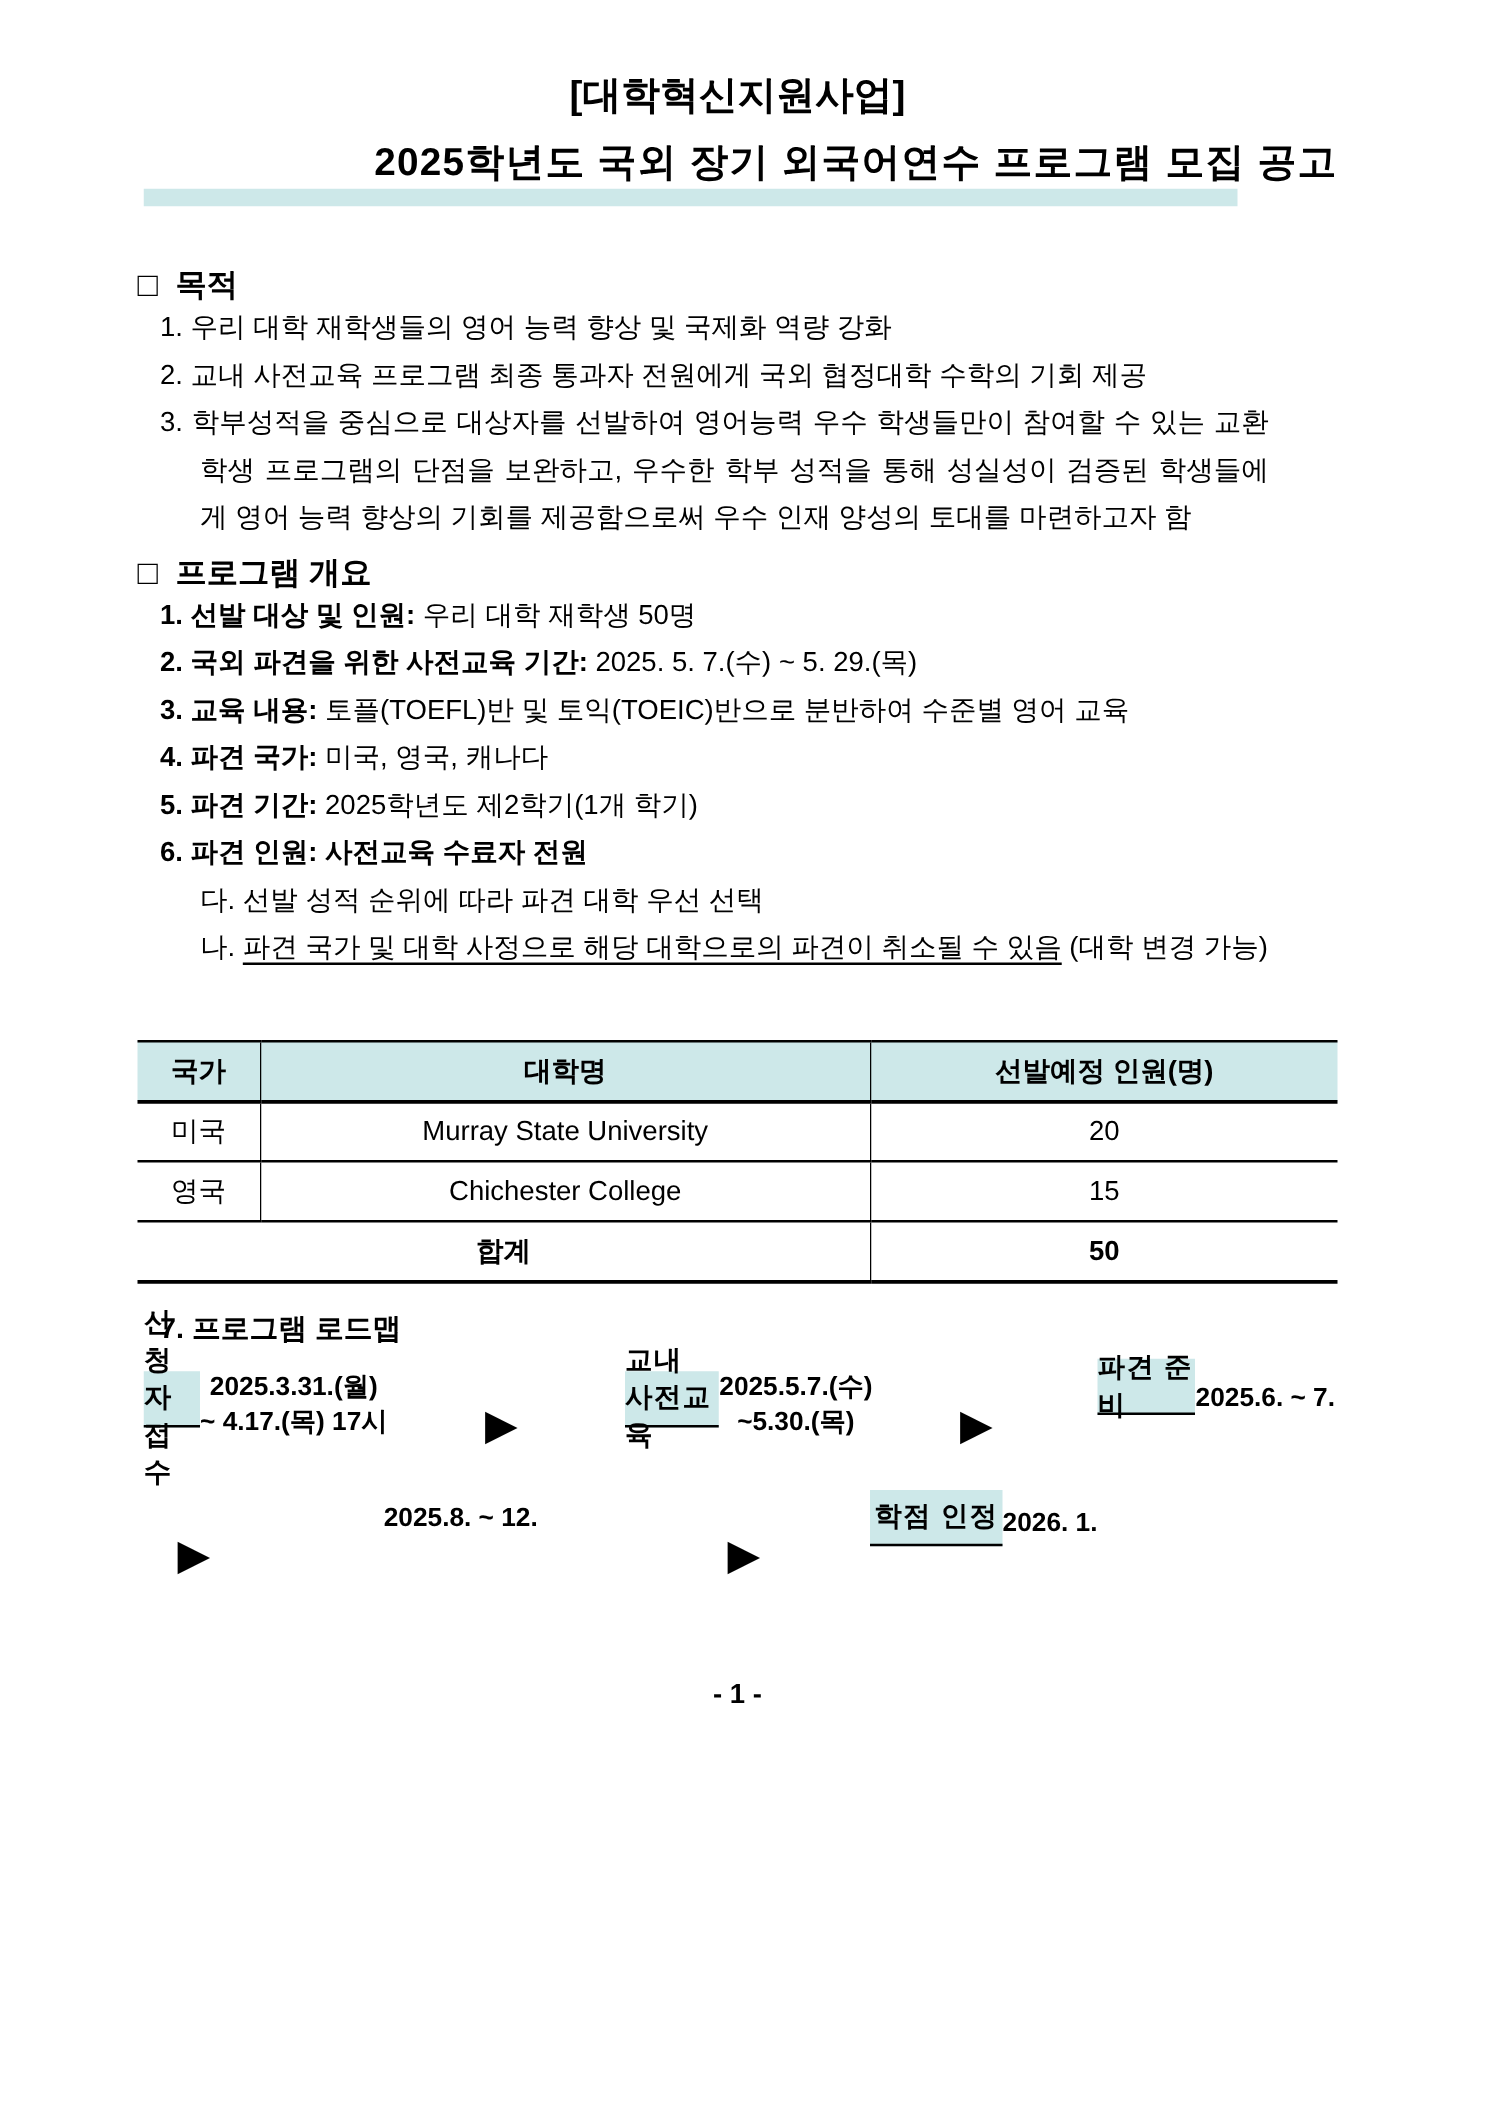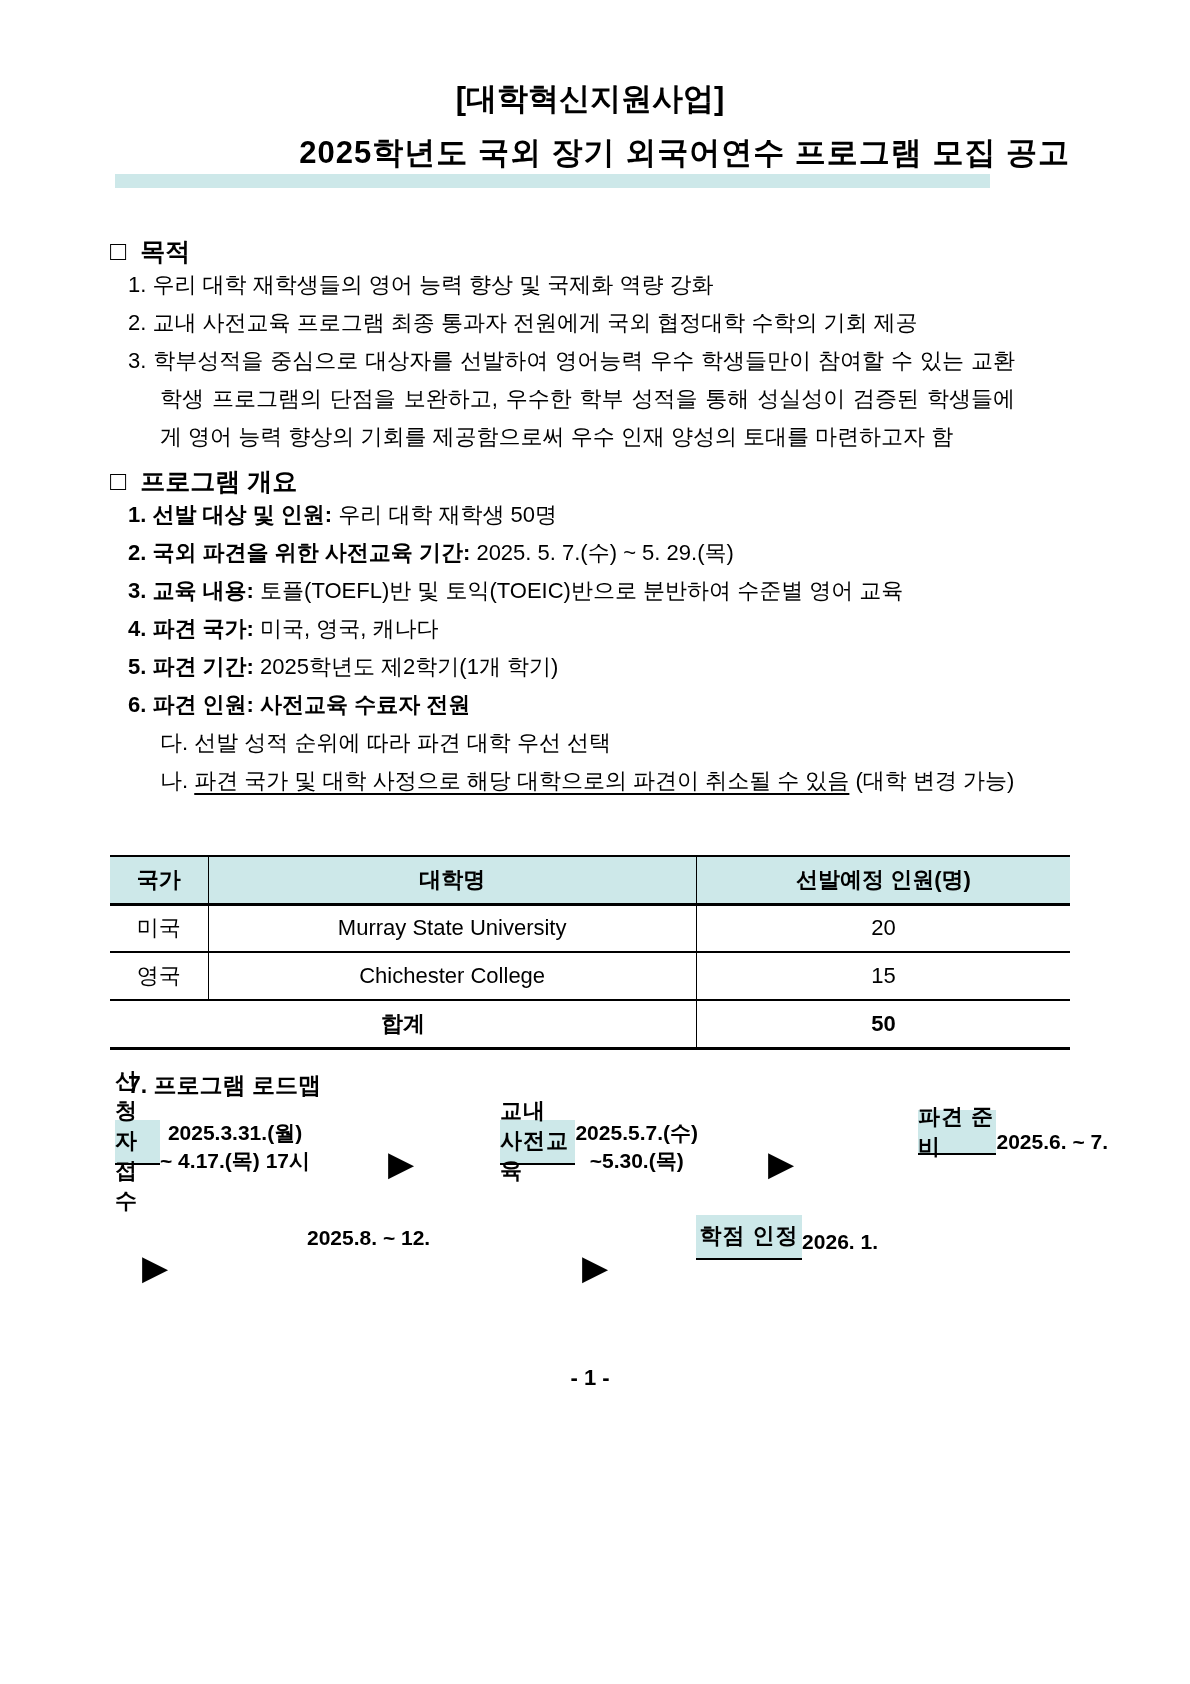--- a/index.html
+++ b/index.html
@@ -5,21 +5,21 @@
   :root { --accent: #cde8e9; --ink: #000000; }
   * { box-sizing: border-box; }
   html, body { margin: 0; padding: 0; }
   body {
     width: 1190px; height: 1684px;
     background: #ffffff;
     color: var(--ink);
     font-family: "Liberation Sans", sans-serif;
   }
   .page { position: relative; width: 1190px; height: 1684px; overflow: hidden; }
-  .content { padding: 81px 120px 0 110px; width: 1190px; }
+  .content { padding: 58px 120px 0 110px; width: 1190px; }
 
   
   .title1 {
     font-size: 31px; font-weight: bold; text-align: center;
     line-height: 36px; margin: 0;
   }
   .title2 {
     font-size: 31px; font-weight: bold; text-align: right;
     line-height: 36px; margin: 18px 0 0 0; letter-spacing: 1px;
   }
@@ -172,21 +172,21 @@
       <div class="step" style="left:5px; top:0; width:195px;">
         <div class="step-box">신청자 접수</div>
         <div class="step-date"><span>2025.3.31.(월)</span><br><span>~ 4.17.(목) 17시</span></div>
       </div>
       <div class="arrow" style="left:278px; top:36px;">▶</div>
       <div class="step" style="left:390px; top:0; width:198px;">
         <div class="step-box">교내 사전교육</div>
         <div class="step-date"><span>2025.5.7.(수)</span><br><span>~5.30.(목)</span></div>
       </div>
       <div class="arrow" style="left:658px; top:36px;">▶</div>
-      <div class="step" style="left:808px; top:0; width:190px;">
+      <div class="step" style="left:768px; top:0; width:190px;">
         <div class="step-box">파견 준비</div>
         <div class="step-date single">2025.6. ~ 7.</div>
       </div>
 
       <div class="arrow" style="left:32px; top:140px;">▶</div>
       <div class="step" style="left:197px; top:105px; width:197px;">
         <div class="step-date">2025.8. ~ 12.</div>
       </div>
       <div class="arrow" style="left:472px; top:140px;">▶</div>
       <div class="step" style="left:586px; top:105px; width:182px;">

